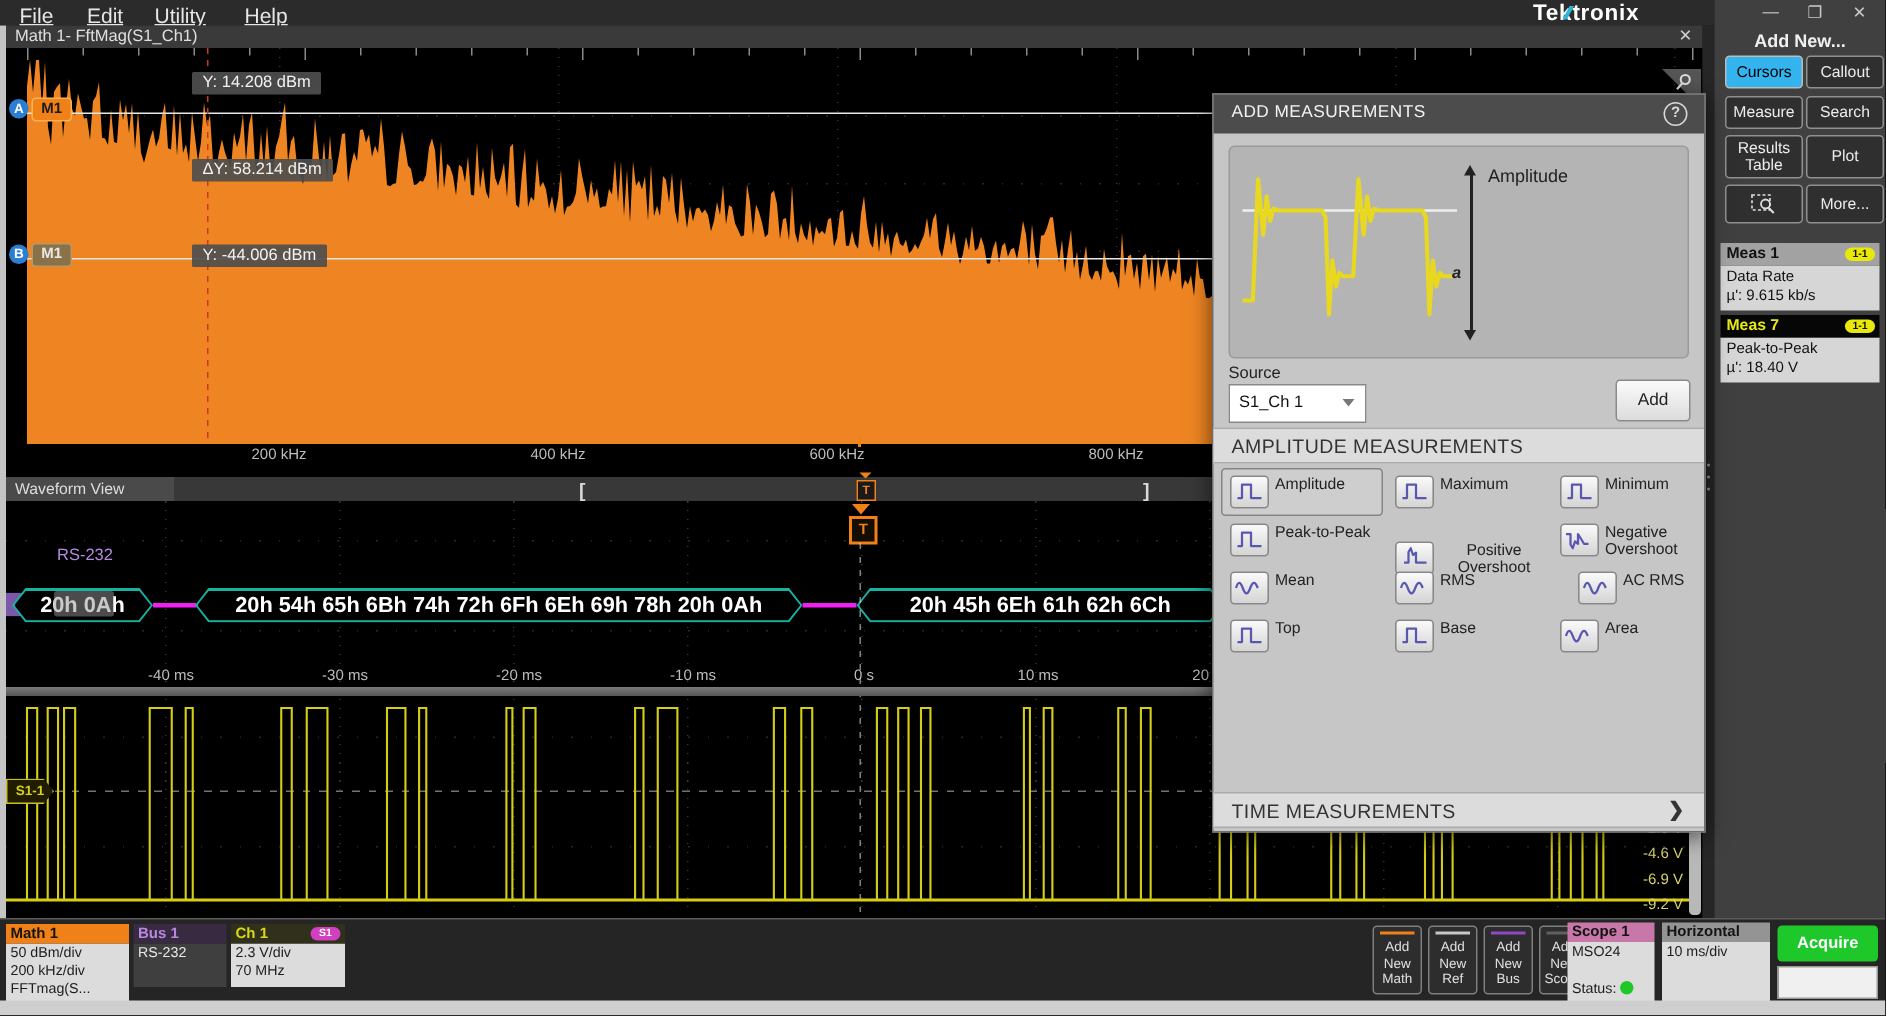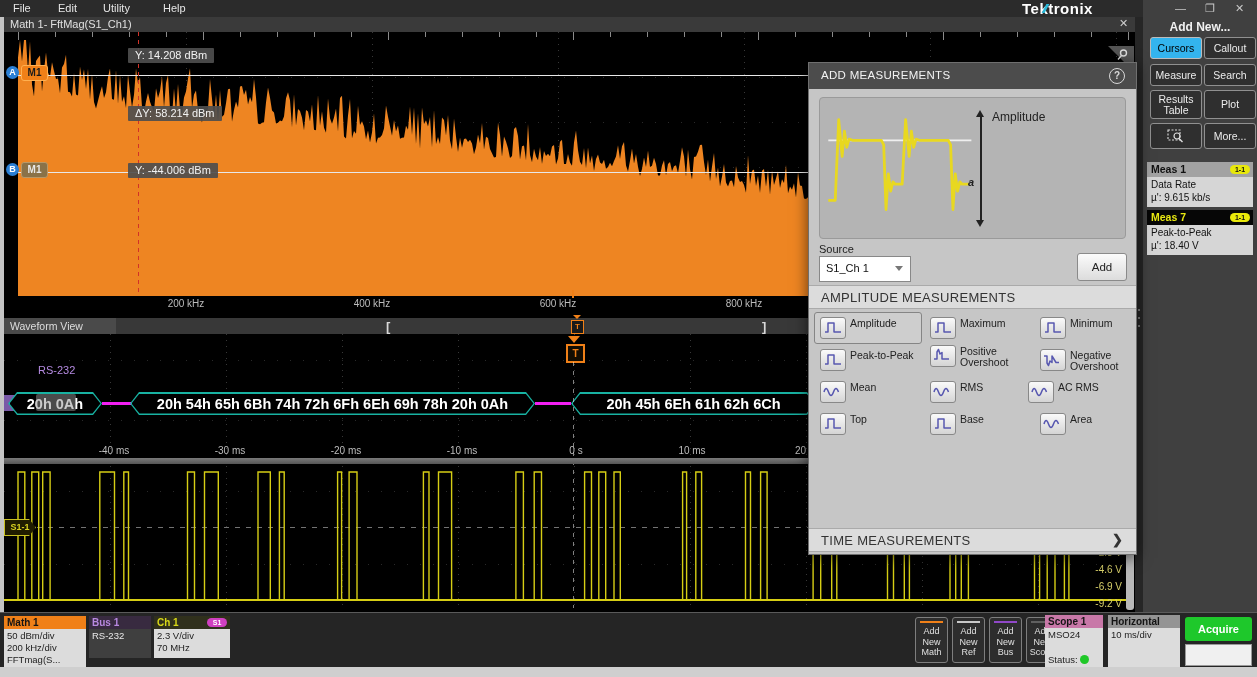--- a/index.html
+++ b/index.html
@@ -2,21 +2,21 @@
 <html><head>
 <meta charset="utf-8">
 <style>
   html,body{margin:0;padding:0;background:#111;}
   #app{position:relative;width:1257px;height:677px;background:#1a1a1a;
        font-family:"Liberation Sans",sans-serif;overflow:hidden;
        -webkit-font-smoothing:antialiased;}
   .abs{position:absolute;}
   
   #menubar{position:absolute;left:0;top:0;width:1143px;height:17px;background:#2b2b2b;}
-  .menu-item{position:absolute;top:2px;font-size:11px;color:#e6e6e6;cursor:default;}
+  .menu-item{position:absolute;top:2px;font-size:14px;color:#e6e6e6;cursor:default;text-decoration:underline;}
   #logo{position:absolute;top:0px;left:1022px;font-size:15px;font-weight:bold;color:#fff;letter-spacing:.5px;}
   .logo-k{position:relative;display:inline-block;}
   .logo-slash{position:absolute;right:1px;top:4px;width:3px;height:9px;background:#2ab8d8;transform:skewX(-28deg);}
   
   #leftframe{position:absolute;left:0;top:17px;width:4px;height:650px;background:#c4c4c4;}
   #footer{position:absolute;left:0;top:667px;width:1257px;height:10px;background:#cfcfcf;}
   
   #fft-titlebar{position:absolute;left:4px;top:17px;width:1131px;height:15px;background:#3a3a3a;}
   #fft-title{position:absolute;left:6px;top:1px;font-size:11px;color:#e0e0e0;}
   #fft-close{position:absolute;left:1115px;top:0px;font-size:11px;color:#cfcfcf;cursor:pointer;}
@@ -355,21 +355,21 @@
               <path d="M2 12 L5 12 L5 3 L11 3 L11 12 L15 12 L18 12" fill="none" stroke="#5858b0" stroke-width="1.5" stroke-linejoin="round"></path>
             </svg></span>
           <span class="mi-label">Minimum</span>
         </div>
         <div class="mi" style="left: 8px; top: 284px;">
           <span class="mi-btn"><svg width="20" height="15" viewBox="0 0 18 15" style="margin:2px 0 0 1px">
               <path d="M2 12 L5 12 L5 3 L11 3 L11 12 L15 12 L18 12" fill="none" stroke="#5858b0" stroke-width="1.5" stroke-linejoin="round"></path>
             </svg></span>
           <span class="mi-label">Peak-to-Peak</span>
         </div>
-        <div class="mi" style="left: 118px; top: 280px;">
+        <div class="mi" style="left: 118px; top: 296px; text-align: center;">
           <span class="mi-btn"><svg width="20" height="15" viewBox="0 0 18 15" style="margin:2px 0 0 1px">
               <path d="M1 11 L4 11 L4 4 L5.5 1.5 L7 6 L9 4.5 L9 11 L13 11 L16 11" fill="none" stroke="#5858b0" stroke-width="1.5" stroke-linejoin="round"></path>
             </svg></span>
           <span class="mi-label">Positive Overshoot</span>
         </div>
         <div class="mi" style="left: 228px; top: 284px;">
           <span class="mi-btn"><svg width="20" height="15" viewBox="0 0 18 15" style="margin:2px 0 0 1px">
               <path d="M1 4 L4 4 L4 11 L5.5 13.5 L7 9 L9 10.5 L9 4 L13 10.5 L16 10.5" fill="none" stroke="#5858b0" stroke-width="1.5" stroke-linejoin="round"></path>
             </svg></span>
           <span class="mi-label">Negative Overshoot</span>
@@ -379,21 +379,21 @@
               <path d="M1 8 Q3 1 5.5 8 Q8 15 10.5 8 Q13 1 15.5 8" fill="none" stroke="#5858b0" stroke-width="1.5" stroke-linejoin="round"></path>
             </svg></span>
           <span class="mi-label">Mean</span>
         </div>
         <div class="mi" style="left: 118px; top: 316px;">
           <span class="mi-btn"><svg width="20" height="15" viewBox="0 0 18 15" style="margin:2px 0 0 1px">
               <path d="M1 8 Q3 1 5.5 8 Q8 15 10.5 8 Q13 1 15.5 8" fill="none" stroke="#5858b0" stroke-width="1.5" stroke-linejoin="round"></path>
             </svg></span>
           <span class="mi-label">RMS</span>
         </div>
-        <div class="mi" style="left: 216px; top: 316px;">
+        <div class="mi" style="left: 240px; top: 316px;">
           <span class="mi-btn"><svg width="20" height="15" viewBox="0 0 18 15" style="margin:2px 0 0 1px">
               <path d="M1 8 Q3 1 5.5 8 Q8 15 10.5 8 Q13 1 15.5 8" fill="none" stroke="#5858b0" stroke-width="1.5" stroke-linejoin="round"></path>
             </svg></span>
           <span class="mi-label">AC RMS</span>
         </div>
         <div class="mi" style="left: 8px; top: 348px;">
           <span class="mi-btn"><svg width="20" height="15" viewBox="0 0 18 15" style="margin:2px 0 0 1px">
               <path d="M2 12 L5 12 L5 3 L11 3 L11 12 L15 12 L18 12" fill="none" stroke="#5858b0" stroke-width="1.5" stroke-linejoin="round"></path>
             </svg></span>
           <span class="mi-label">Top</span>

